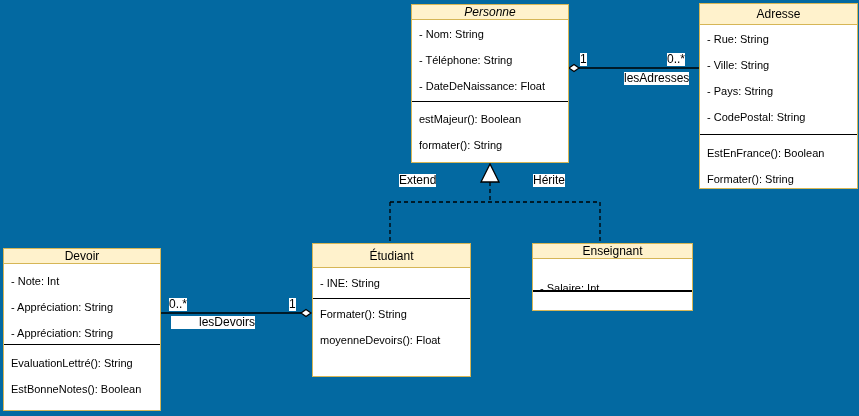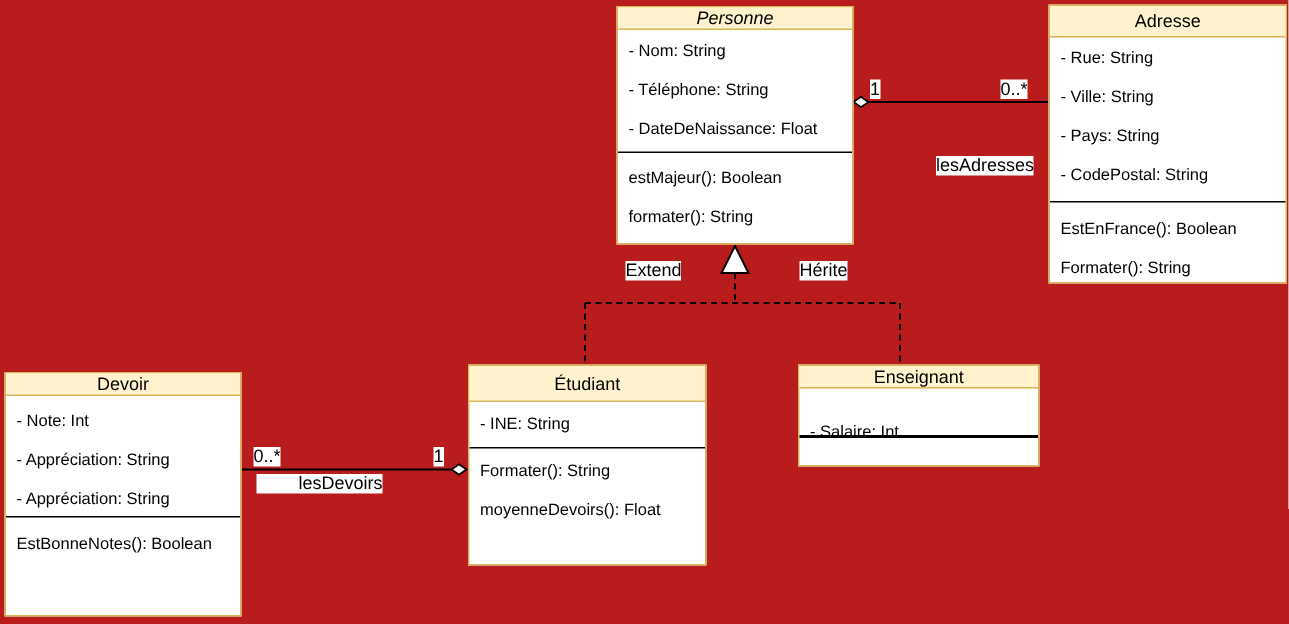--- a/index.html
+++ b/index.html
@@ -1,19 +1,19 @@
 <!DOCTYPE html>
 <html><head>
 <meta charset="utf-8">
 <style>
   html,body{margin:0;padding:0;background:#ffffff;}
   .canvas{
     position:relative;
     width:859px;height:416px;
-    background:#b91c1c;
+    background:#0369a1;
     font-family:"Liberation Sans",sans-serif;
     color:#000;
     overflow:hidden;
   }
   .edges{position:absolute;left:0;top:0;width:859px;height:416px;pointer-events:none;}
   .uml-class{
     position:absolute;
     box-sizing:border-box;
     background:#ffffff;
     border:1px solid #D6B656;
@@ -92,20 +92,21 @@
   </div>
 
   <div class="uml-class" style="left:3px;top:248px;width:158px;height:163px;">
     <div class="uml-header">Devoir</div>
     <div class="uml-section attrs" style="height:80px;padding-top:4px;">
       <div class="row">- Note: Int</div>
       <div class="row">- Appréciation: String</div>
       <div class="row">- Appréciation: String</div>
     </div>
     <div class="uml-section methods" style="padding-top:5px;">
+      <div class="row">EvaluationLettré(): String</div>
       <div class="row">EstBonneNotes(): Boolean</div>
     </div>
   </div>
 
   <div class="uml-class" style="left:312px;top:243px;width:159px;height:134px;">
     <div class="uml-header" style="height:24px;">Étudiant</div>
     <div class="uml-section attrs" style="height:30px;padding-top:2px;">
       <div class="row">- INE: String</div>
     </div>
     <div class="uml-section methods" style="padding-top:2px;">
@@ -117,22 +118,22 @@
   <div class="uml-class" style="left:532px;top:243px;width:161px;height:68px;">
     <div class="uml-header">Enseignant</div>
     <div class="uml-section attrs" style="height:31px;padding-top:16px;">
       <div class="row">- Salaire: Int</div>
     </div>
     <div class="uml-section methods thick"></div>
   </div>
 
   <div class="edge-label" style="left:580px;top:53px;">1</div>
   <div class="edge-label" style="left:667px;top:53px;">0..*</div>
-  <div class="edge-label" style="left:624px;top:72px;margin-top:32px;">lesAdresses</div>
+  <div class="edge-label" style="left:624px;top:72px;">lesAdresses</div>
 
   <div class="edge-label" style="left:169px;top:298px;">0..*</div>
   <div class="edge-label" style="left:289px;top:298px;">1</div>
   <div class="edge-label" style="left:171px;top:316px;padding-left:28px;">lesDevoirs</div>
 
-  <div class="edge-label" style="left:417px;top:174px;text-align:right;">Extend</div>
+  <div class="edge-label" style="left:399px;top:174px;text-align:right;">Extend</div>
   <div class="edge-label" style="left:533px;top:174px;">Hérite</div>
 
 </div>
 
 </body></html>

